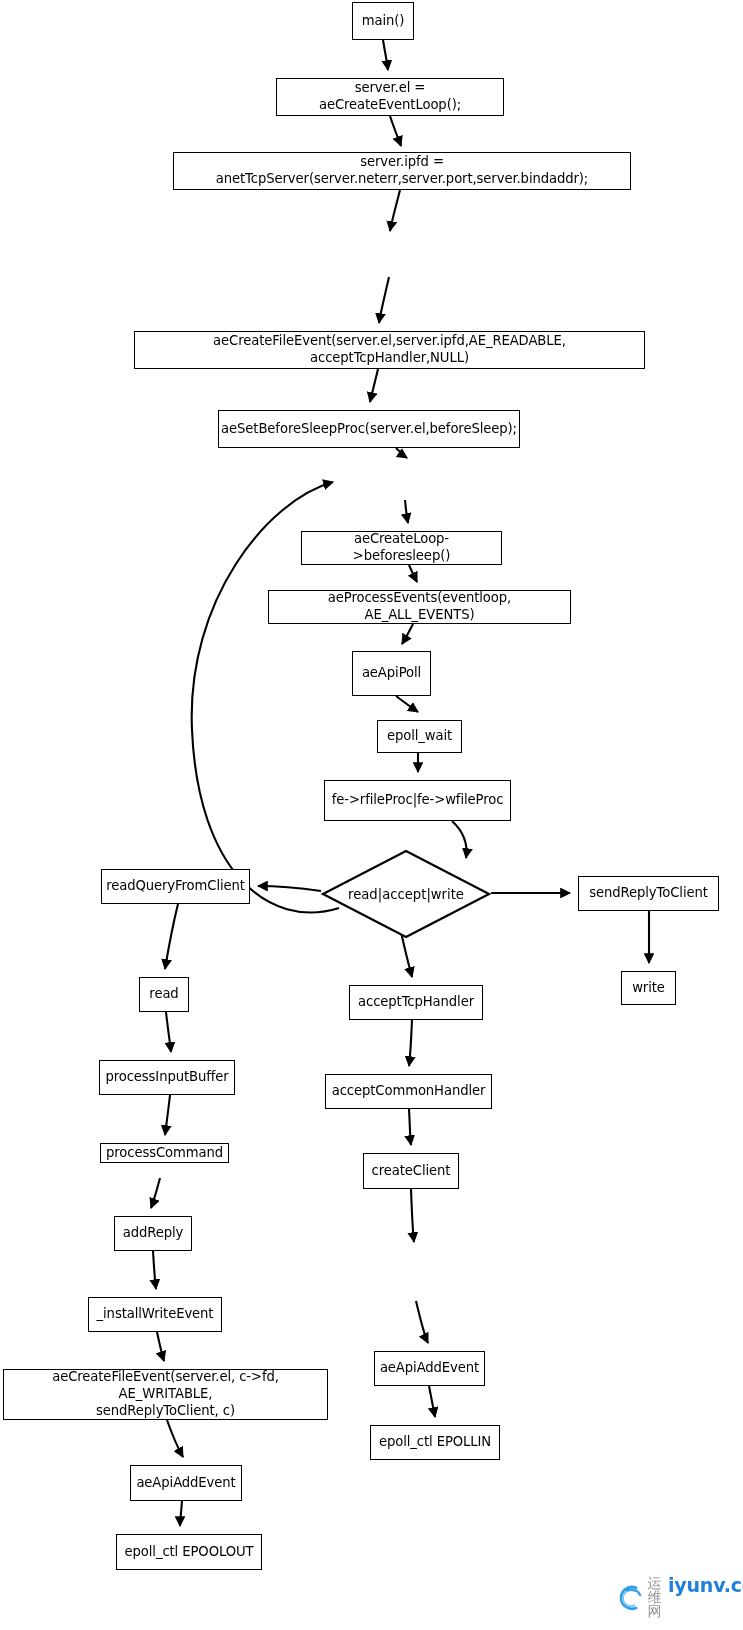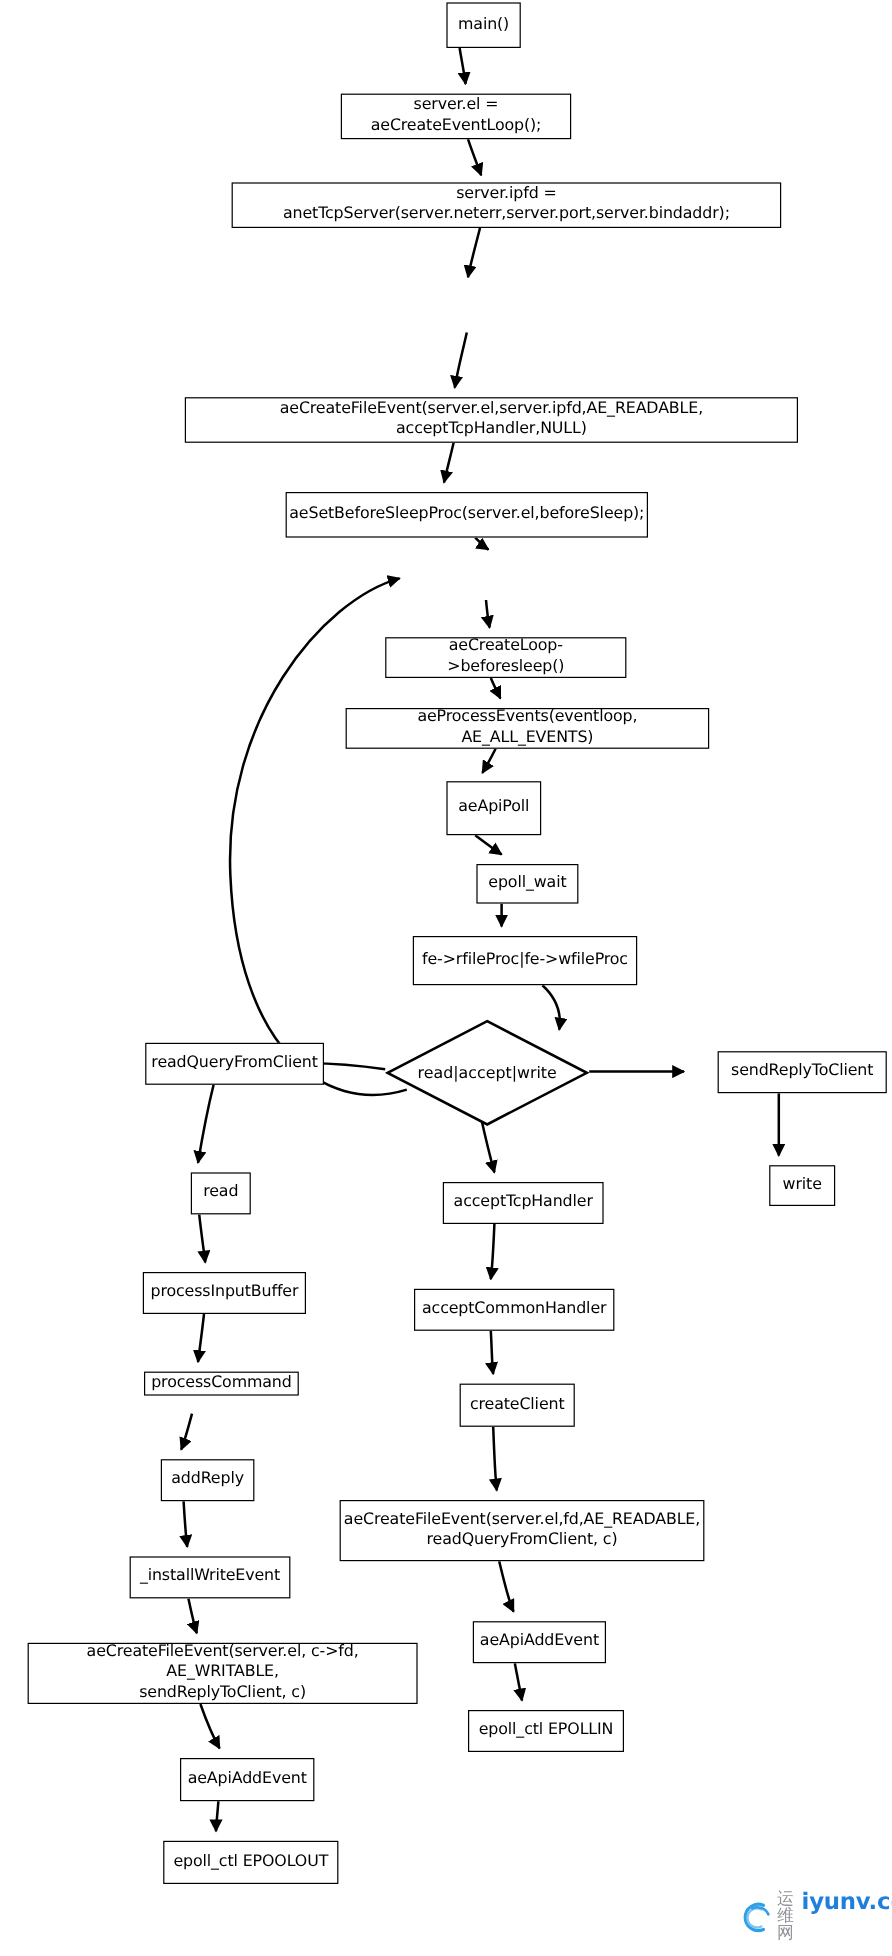--- a/index.html
+++ b/index.html
@@ -32,21 +32,20 @@
     display: flex;
     align-items: center;
     justify-content: center;
     text-align: center;
     color: #000000;
     font-size: 13.2px;
     line-height: 1.28;
     letter-spacing: -0.1px;
     white-space: pre-line;
     padding: 4px 6px;
-    margin-left: 20px;
   }
   .node-diamond {
     position: absolute;
     display: flex;
     align-items: center;
     justify-content: center;
     text-align: center;
     color: #000000;
     font-size: 13.2px;
     pointer-events: none;
@@ -118,21 +117,21 @@
       <path d="M 412 1020 C 411 1043 410 1058 409 1066"></path>
       <path d="M 409 1109 C 410 1127 410 1138 411 1145"></path>
       <path d="M 411 1189 C 412 1216 413 1234 414 1242"></path>
       <path d="M 416 1301 C 421 1322 425 1337 428 1343"></path>
       <path d="M 429 1386 C 432 1402 434 1412 435 1417"></path>
     </g>
   </svg>
 
   <div class="node-box" style="left:352px; top:2px; width:62px; height:38px;">main()</div>
 
-  <div class="node-box" style="left:264px; top:78px; width:192px; height:38px;text-align:center;">server.el = aeCreateEventLoop();</div>
+  <div class="node-box" style="left:276px; top:78px; width:228px; height:38px;text-align:center;">server.el = aeCreateEventLoop();</div>
 
   <div class="node-box" style="left:173px; top:152px; width:458px; height:38px;">server.ipfd = anetTcpServer(server.neterr,server.port,server.bindaddr);</div>
 
 
   <div class="node-box" style="left:134px; top:331px; width:511px; height:38px;">aeCreateFileEvent(server.el,server.ipfd,AE_READABLE, acceptTcpHandler,NULL)</div>
 
   <div class="node-box" style="left:218px; top:410px; width:302px; height:38px;">aeSetBeforeSleepProc(server.el,beforeSleep);</div>
 
 
   <div class="node-box" style="left:301px; top:531px; width:201px; height:34px;">aeCreateLoop-&gt;beforesleep()</div>
@@ -167,22 +166,20 @@
   <div class="node-box" style="left:325px; top:1074px; width:167px; height:35px;">acceptCommonHandler</div>
 
   <div class="node-box" style="left:100px; top:1143px; width:129px; height:20px;">processCommand</div>
 
   <div class="node-box" style="left:363px; top:1153px; width:96px; height:36px;">createClient</div>
 
   <div class="node-box" style="left:114px; top:1216px; width:78px; height:35px;">addReply</div>
 
   <div class="node-box" style="left:88px; top:1297px; width:134px; height:35px;">_installWriteEvent</div>
 
-  <div class="node-box" style="left:263px; top:1250px; width:304px; height:51px;">aeCreateFileEvent(server.el,fd,AE_READABLE,
-readQueryFromClient, c)</div>
 
   <div class="node-box" style="left:3px; top:1369px; width:325px; height:51px;">aeCreateFileEvent(server.el, c-&gt;fd, AE_WRITABLE,
 sendReplyToClient, c)</div>
 
   <div class="node-box" style="left:374px; top:1351px; width:111px; height:35px;">aeApiAddEvent</div>
 
   <div class="node-box" style="left:130px; top:1465px; width:112px; height:36px;">aeApiAddEvent</div>
 
   <div class="node-box" style="left:370px; top:1425px; width:130px; height:35px;">epoll_ctl EPOLLIN</div>
 

